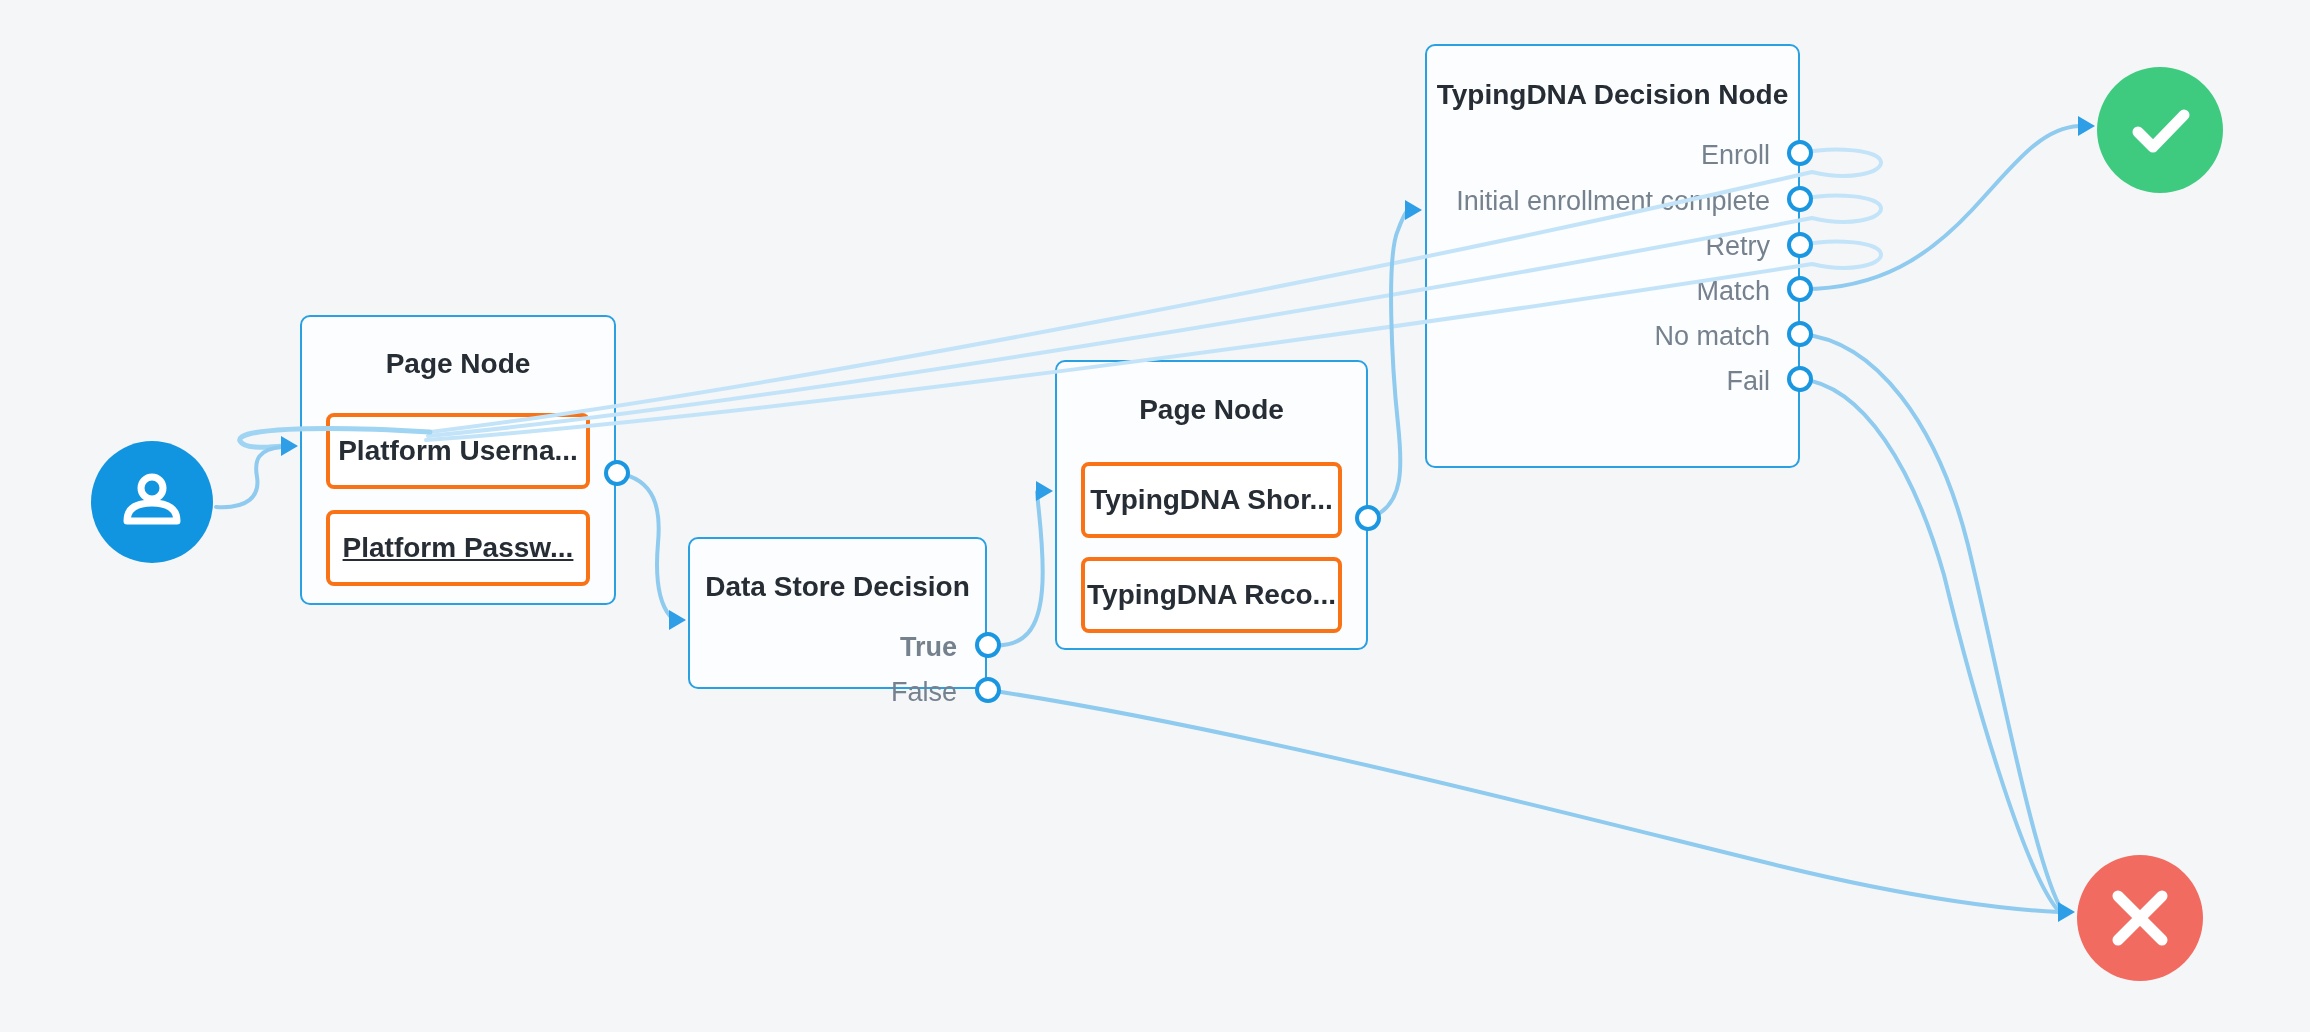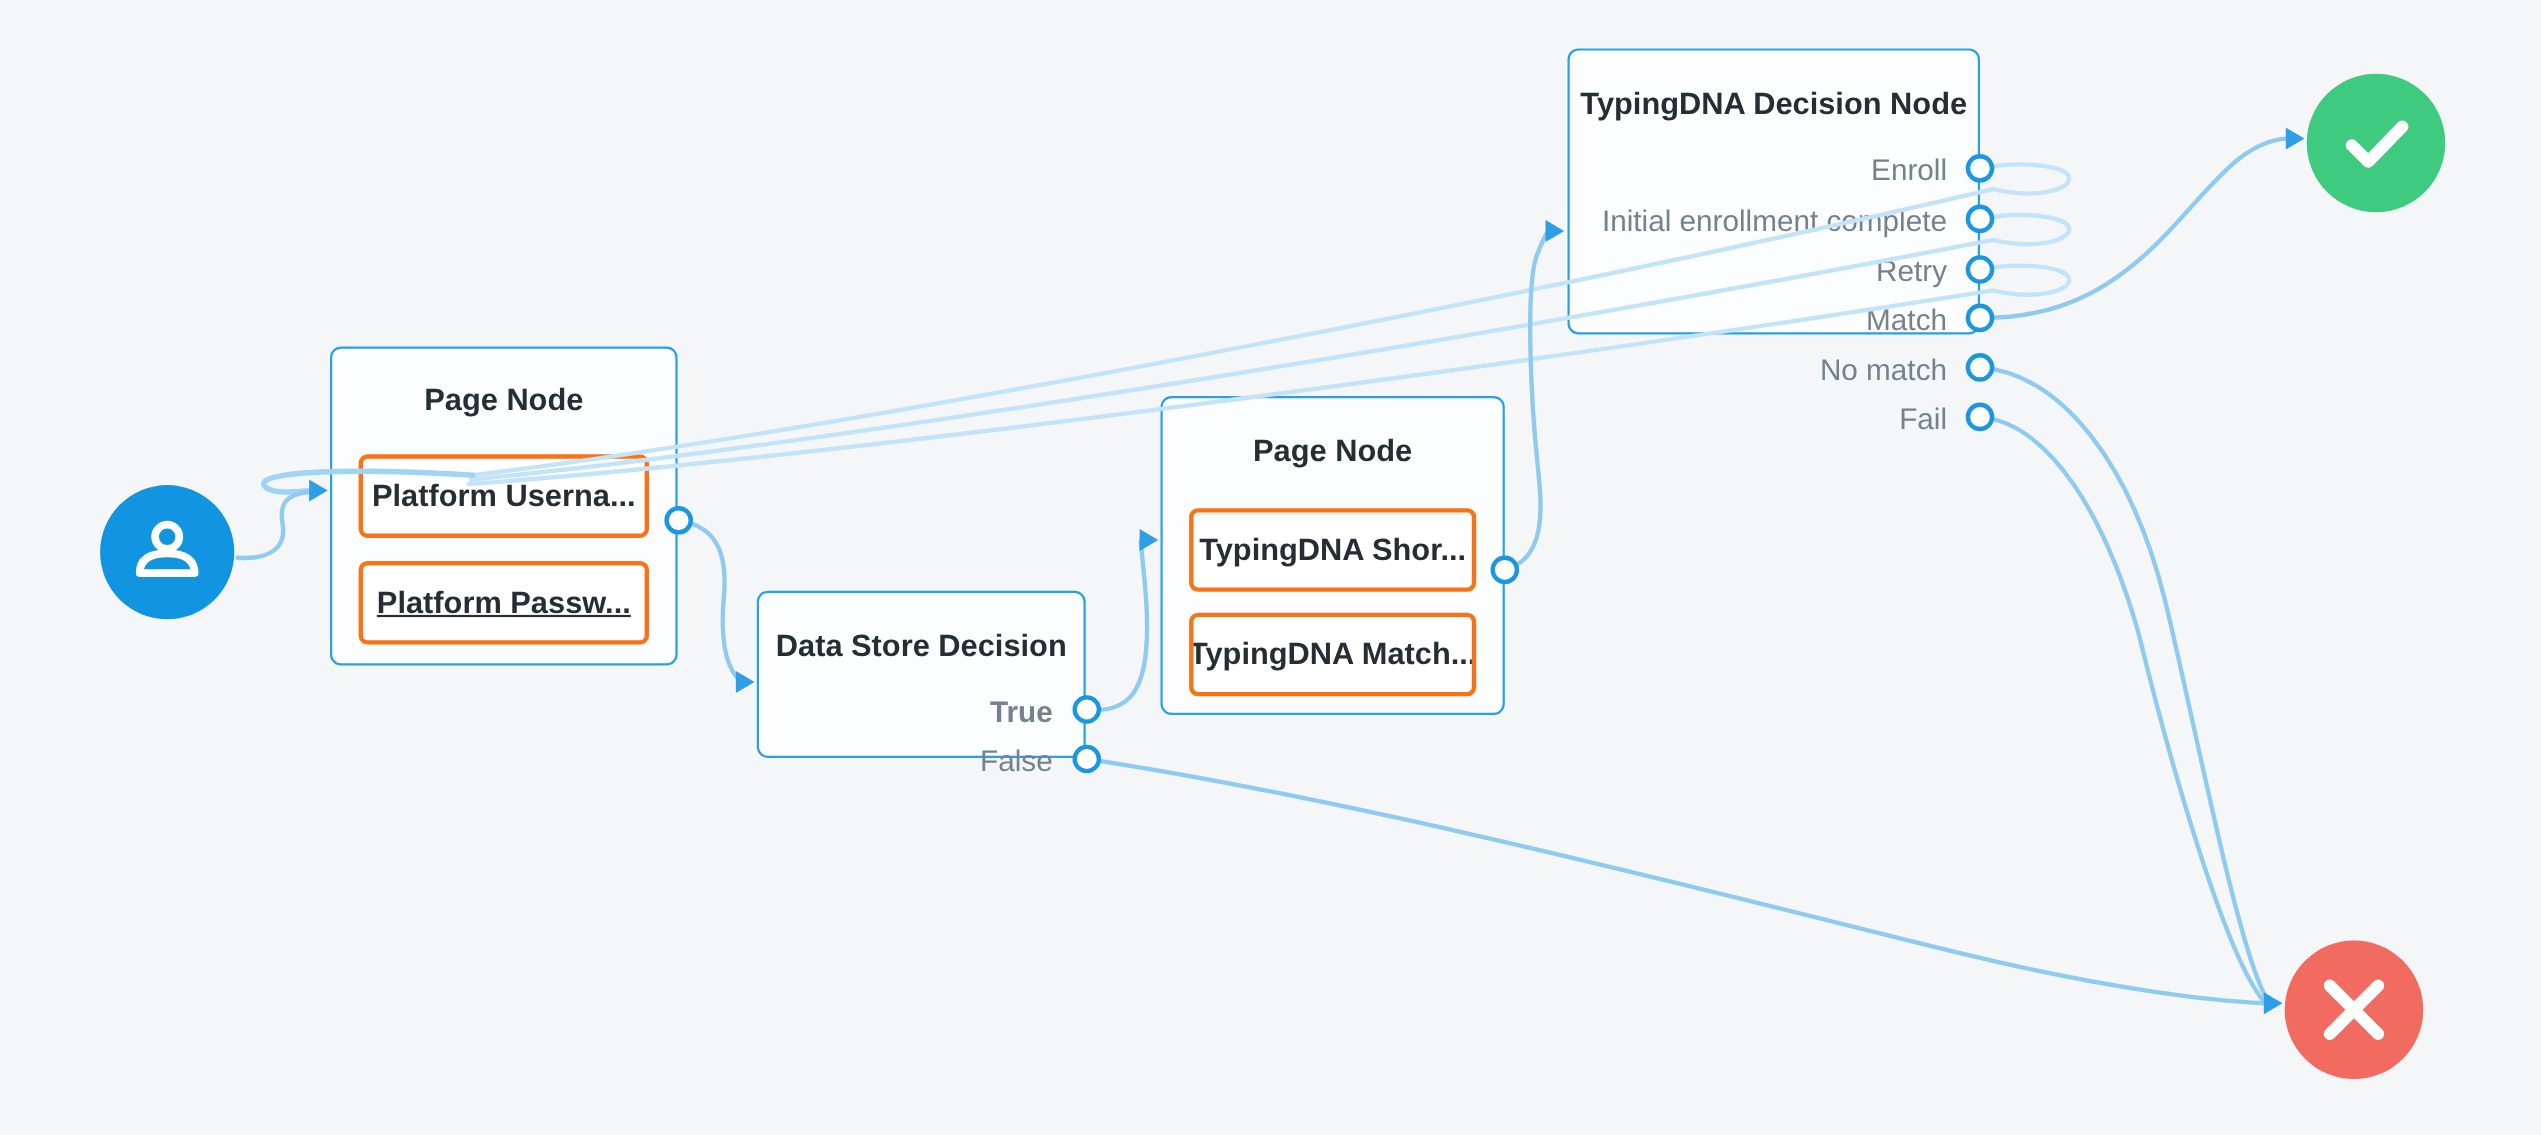--- a/index.html
+++ b/index.html
@@ -38,21 +38,21 @@
   .data-store-node{left:688px;top:537px;width:299px;height:152px;}
   .data-store-node .node-title{top:31px;}
   .data-store-node .outcome-0{top:91px;font-weight:bold;}
   .data-store-node .outcome-1{top:136px;}
 
   .page-node-2{left:1055px;top:360px;width:313px;height:290px;}
   .page-node-2 .node-title{top:31px;}
   .page-node-2 .item-1{top:100px;}
   .page-node-2 .item-2{top:195px;}
 
-  .typingdna-node{left:1425px;top:44px;width:375px;height:260px;text-decoration:underline;}
+  .typingdna-node{left:1425px;top:44px;width:375px;height:424px;text-decoration:underline;}
   .typingdna-node .node-title{top:32px;}
   .typingdna-node .outcome-0{top:92px;}
   .typingdna-node .outcome-1{top:138px;}
   .typingdna-node .outcome-2{top:183px;}
   .typingdna-node .outcome-3{top:228px;}
   .typingdna-node .outcome-4{top:273px;}
   .typingdna-node .outcome-5{top:318px;}
 
   
   .terminal{
@@ -92,21 +92,21 @@
 
   <div class="flow-node data-store-node">
     <div class="node-title">Data Store Decision</div>
     <div class="outcome-label outcome-0">True</div>
     <div class="outcome-label outcome-1">False</div>
   </div>
 
   <div class="flow-node page-node-2">
     <div class="node-title">Page Node</div>
     <div class="node-item item-1">TypingDNA Shor...</div>
-    <div class="node-item item-2">TypingDNA Match...</div>
+    <div class="node-item item-2">TypingDNA Reco...</div>
   </div>
 
   <div class="flow-node typingdna-node">
     <div class="node-title">TypingDNA Decision Node</div>
     <div class="outcome-label outcome-0">Enroll</div>
     <div class="outcome-label outcome-1">Initial enrollment complete</div>
     <div class="outcome-label outcome-2">Retry</div>
     <div class="outcome-label outcome-3">Match</div>
     <div class="outcome-label outcome-4">No match</div>
     <div class="outcome-label outcome-5">Fail</div>

